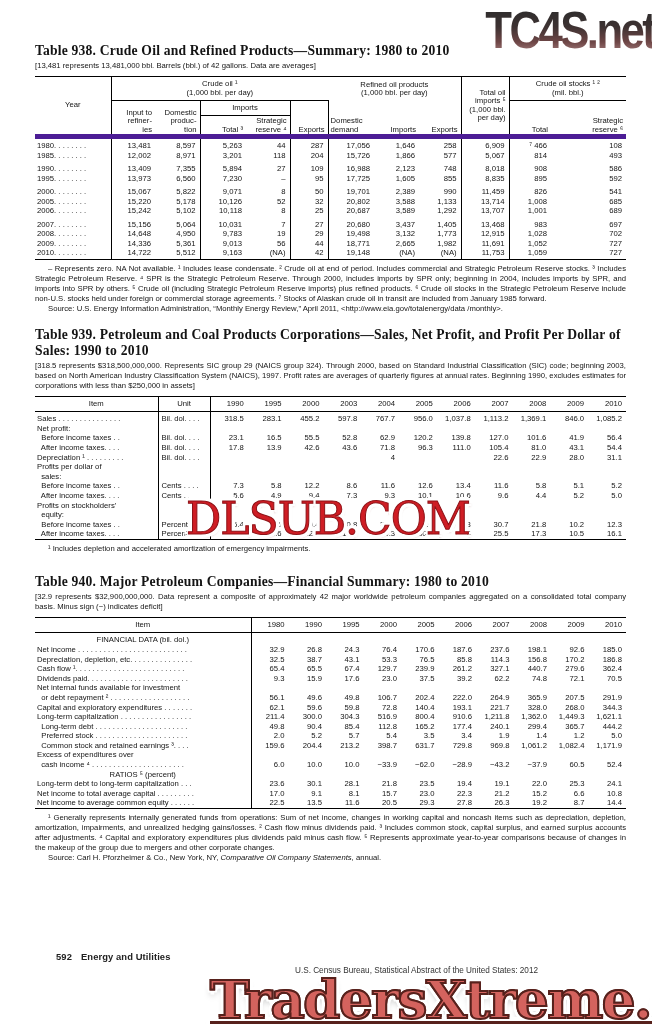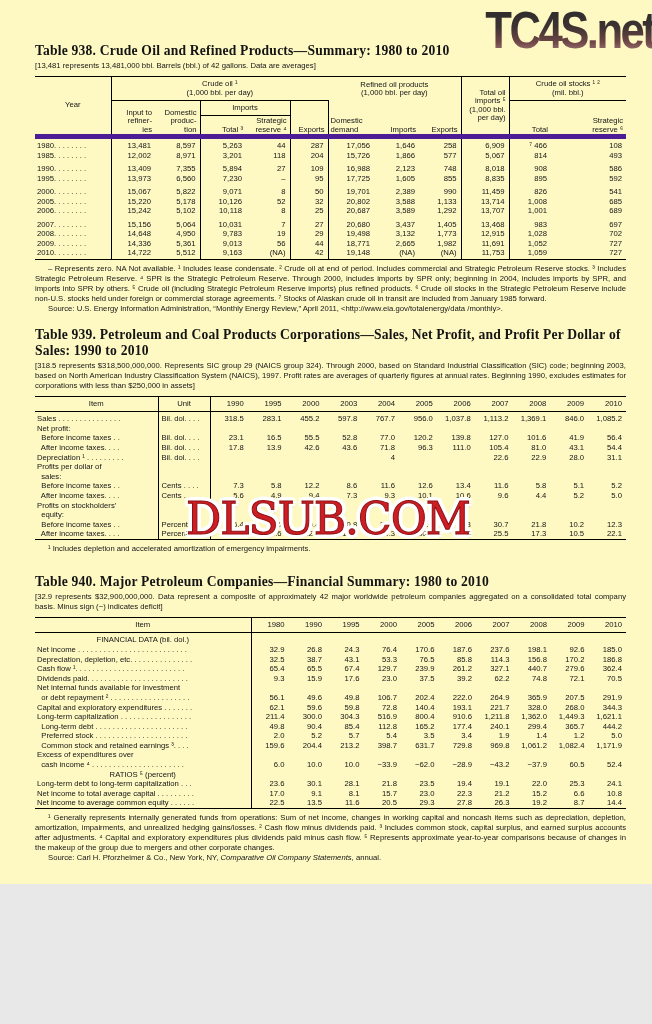--- a/index.html
+++ b/index.html
@@ -1,16 +1,16 @@
 <!DOCTYPE html>
 <html><head>
 <meta charset="utf-8">
 <style>
   html,body { margin:0; padding:0; background:#e8e8e8; }
-  .page { position:relative; width:652px; height:884px; background:#fef9c3;
+  .page { position:relative; width:652px; height:1024px; background:#ffffff;
           font-family:"Liberation Sans",sans-serif; color:#141414; overflow:hidden; margin:0 auto; }
   .content { position:absolute; left:35px; top:0; width:591px; padding-top:43px; }
 
   .tbl-title { font-family:"Liberation Serif",serif; font-weight:bold; font-size:13.6px;
                line-height:1.13; letter-spacing:0.2px; margin:0 0 3px 0; }
   .note { font-size:7.7px; line-height:1.28; margin:0 0 5px 0; text-align:justify; }
 
   table { border-collapse:collapse; width:591px; table-layout:fixed; font-size:7.7px; color:#141414; }
   th,td { padding:0; font-weight:normal; }
   .num { text-align:right; padding-right:4px; overflow:hidden; white-space:nowrap; }
@@ -372,21 +372,21 @@
     <td class="num"></td>
   </tr>
 
   <tr>
     <td class="item">  Before income taxes . .</td>
     <td class="unit">Bil. dol. . . .</td>
     <td class="num">23.1</td>
     <td class="num">16.5</td>
     <td class="num">55.5</td>
     <td class="num">52.8</td>
-    <td class="num">77.0</td>
+    <td class="num">62.9</td>
     <td class="num">120.2</td>
     <td class="num">139.8</td>
     <td class="num">127.0</td>
     <td class="num">101.6</td>
     <td class="num">41.9</td>
     <td class="num">56.4</td>
   </tr>
 
   <tr>
     <td class="item">  After income taxes. . . .</td>
@@ -508,21 +508,21 @@
     <td class="num">12.7</td>
     <td class="num">10.6</td>
     <td class="num">22.6</td>
     <td class="num">17.1</td>
     <td class="num">26.3</td>
     <td class="num">30.4</td>
     <td class="num">28.8</td>
     <td class="num">25.5</td>
     <td class="num">17.3</td>
     <td class="num">10.5</td>
-    <td class="num">22.1</td>
+    <td class="num">16.1</td>
   </tr>
 </tbody>
       </table>
       <div class="fn">
         <p>¹ Includes depletion and accelerated amortization of emergency impairments.</p>
       </div>
     </div>
 
     <div class="sec940">
       <h2 class="tbl-title">Table 940. Major Petroleum Companies—Financial Summary: 1980 to 2010</h2>

